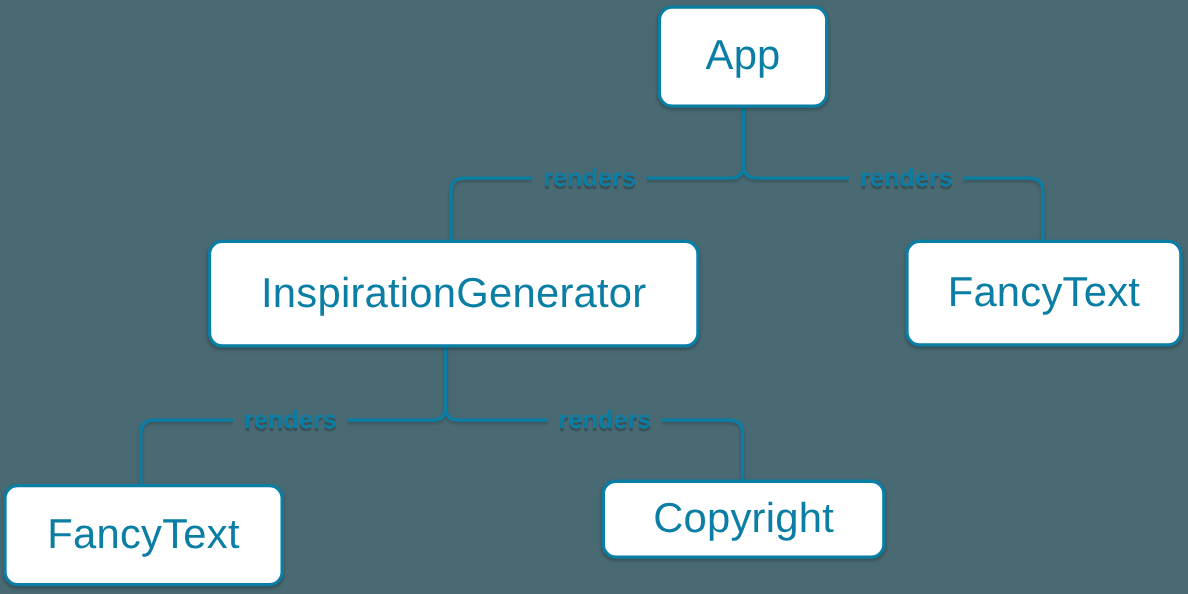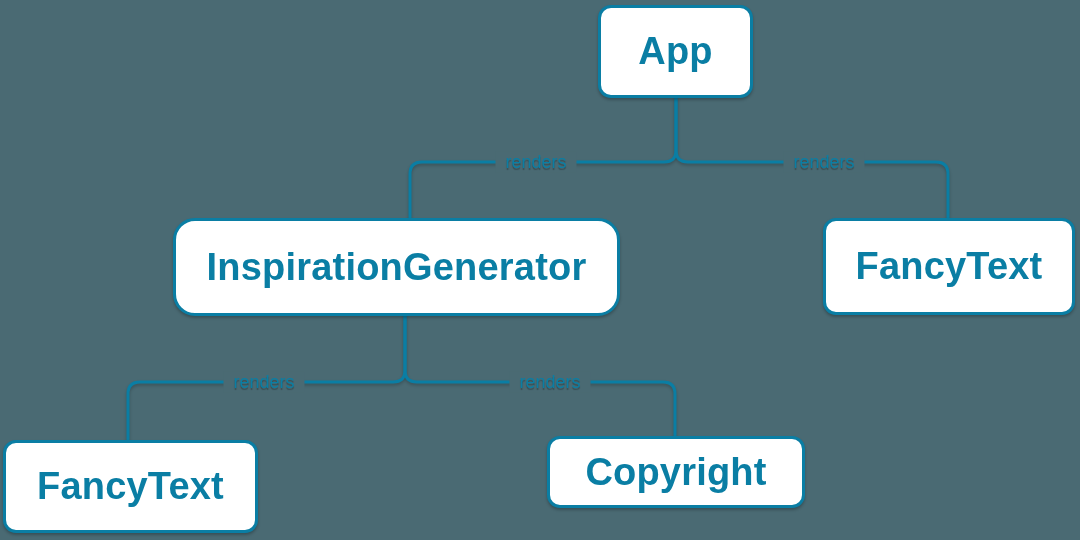--- a/index.html
+++ b/index.html
@@ -34,36 +34,36 @@
     position:absolute;
     box-sizing:border-box;
     background:var(--node-fill);
     border:3px solid var(--accent);
     border-radius:13px;
     display:flex;
     align-items:center;
     justify-content:center;
     color:var(--accent);
     font-size:38px;
-    font-weight:700;
+    font-weight:400;
     letter-spacing:0.2px;
     box-shadow:0 2px 3px rgba(0,0,0,0.25);
   }
   .node-app{left:598px;top:5px;width:155px;height:93px;}
-  .node-inspiration-generator{left:173px;top:218px;width:447px;height:98px;border-radius:22px;}
+  .node-inspiration-generator{left:189px;top:218px;width:447px;height:98px;}
   .node-fancy-text-top{left:823px;top:218px;width:252px;height:97px;}
   .node-fancy-text-bottom{left:3px;top:440px;width:255px;height:93px;}
   .node-copyright{left:547px;top:436px;width:258px;height:72px;}
   .edge-label{
     position:absolute;
     transform:translate(-50%,-50%);
     background:var(--bg);
     color:var(--accent);
-    font-size:18px;
-    font-weight:400;
+    font-size:23px;
+    font-weight:700;
     padding:0 10px;
     white-space:nowrap;
     text-shadow:0 2px 1px rgba(0,0,0,0.25);
   }
   .edge-label-1{left:536px;top:162px;}
   .edge-label-2{left:824px;top:162px;}
   .edge-label-3{left:264px;top:382px;}
   .edge-label-4{left:550px;top:382px;}
 </style>
 </head>

